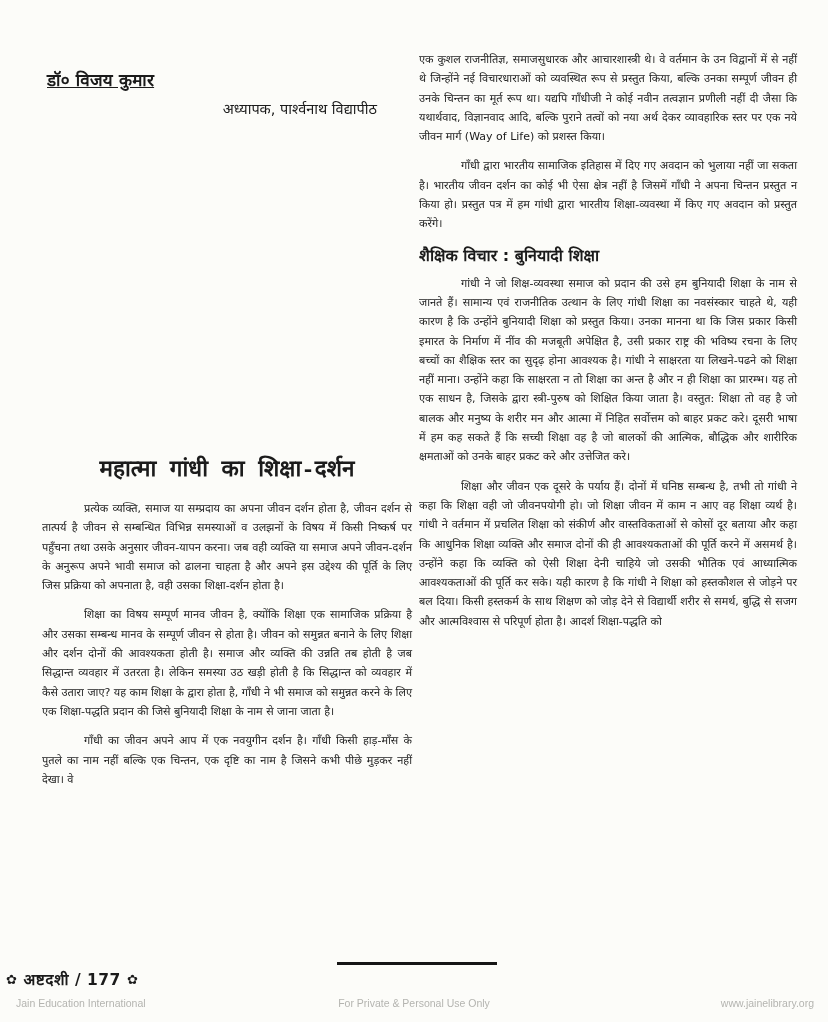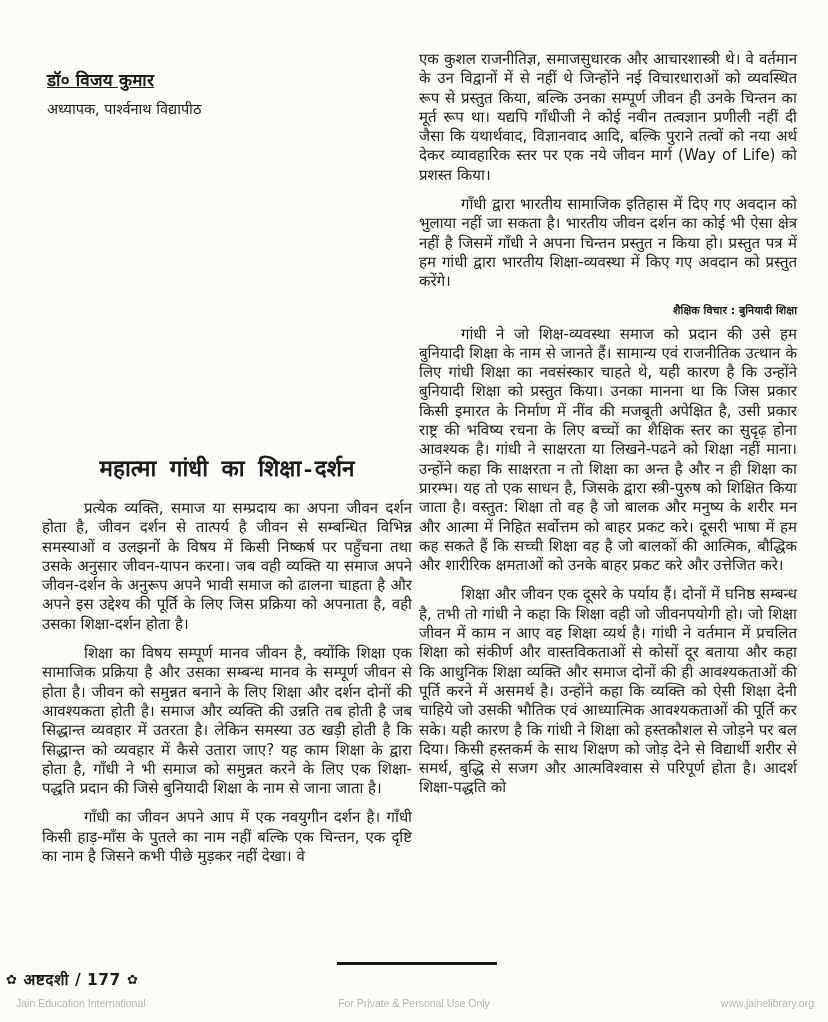--- a/index.html
+++ b/index.html
@@ -29,30 +29,31 @@
   }
   .author-name {
     font-size: 17px;
     font-weight: bold;
     letter-spacing: .2px;
     text-decoration: underline;
   }
   .author-affiliation {
     font-size: 14.5px;
     margin-top: 7px;
+    text-align: right;
   }
 
   
   .col {
     position: absolute;
     text-align: justify;
   }
   .col p {
     margin: 0 0 10px 0;
-    font-size: 15px;
+    font-size: 11px;
     line-height: 19.3px;
     text-indent: 42px;
   }
   .col p.no-indent { text-indent: 0; }
 
   #left-col {
     left: 42px;
     top: 452px;
     width: 370px;
   }
@@ -64,24 +65,24 @@
     text-indent: 0;
     font-family: Liberation Mono, monospace;
   }
 
   #right-col {
     left: 419px;
     top: 50px;
     width: 378px;
   }
   .section-heading {
-    font-size: 11px;
+    font-size: 16px;
     font-weight: bold;
     margin: 2px 0 8px 0;
-    text-align: right;
+    text-align: left;
   }
 
   
   .footer-rule {
     position: absolute;
     left: 337px;
     top: 962px;
     width: 160px;
     height: 2.5px;
     background: #161616;

